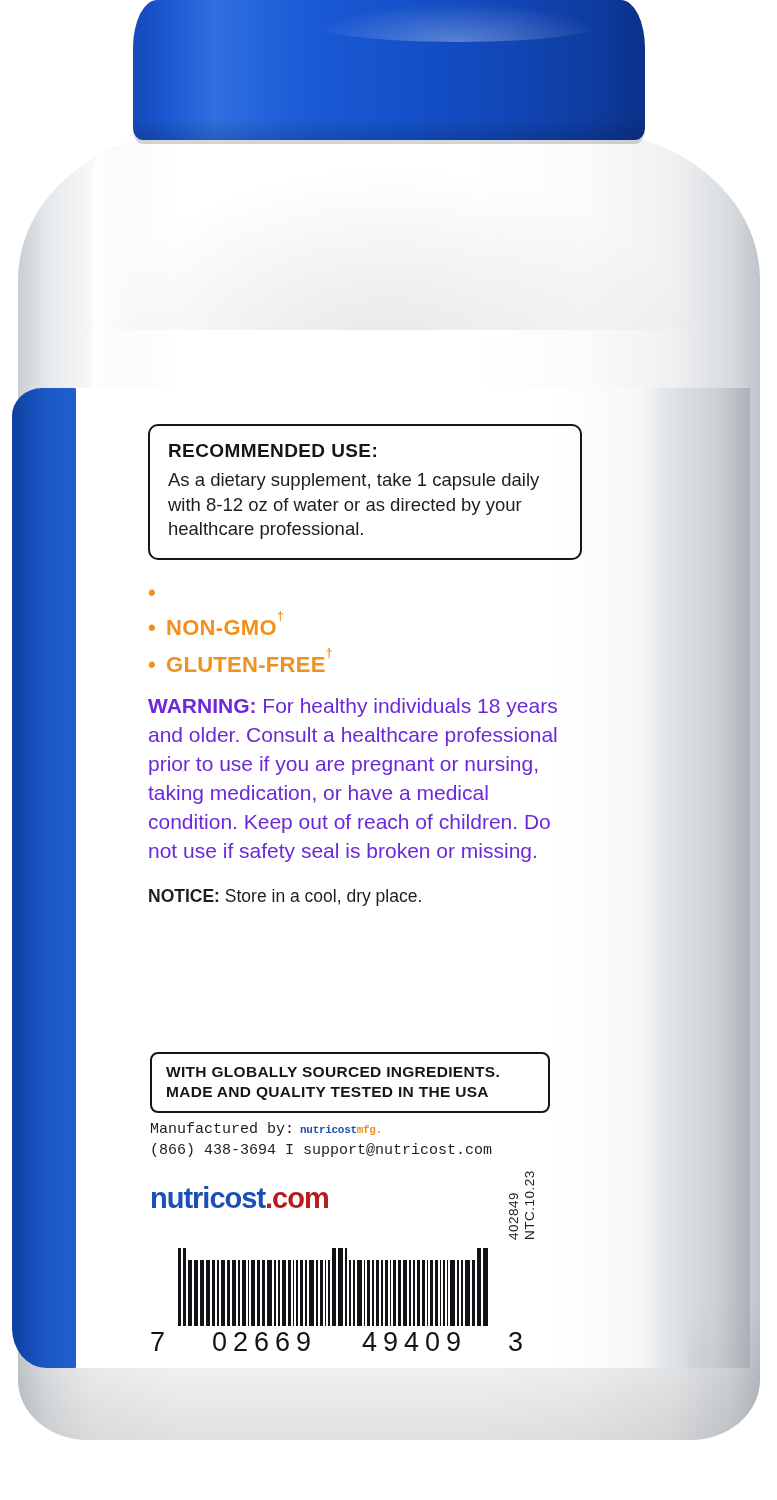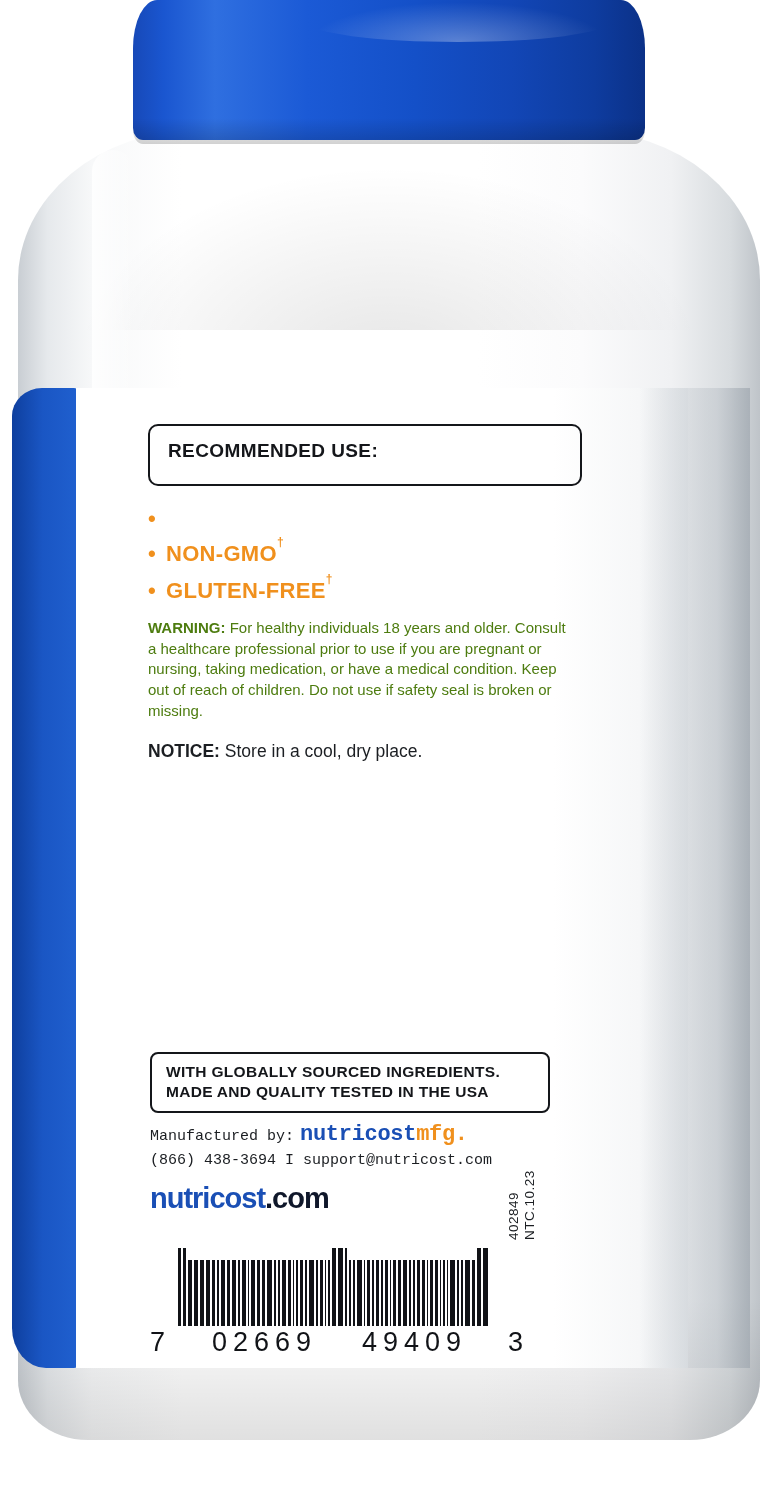--- a/index.html
+++ b/index.html
@@ -158,23 +158,23 @@
     line-height: 1;
   }
   .bullet-label sup {
     font-size: 12px;
     top: -0.55em;
     position: relative;
   }
 
   .warn-block {
     margin-top: 14px;
-    font-size: 15px;
+    font-size: 21px;
     line-height: 1.38;
-    color: #4d7c0f;
+    color: #6d28d9;
     width: 418px;
   }
   .warn-block b { font-weight: bold; }
   .notice-block {
     margin-top: 18px;
     font-size: 17.5px;
     line-height: 1.38;
     color: #1b1e22;
   }
 
@@ -207,36 +207,36 @@
     color: #1b1e22;
     font-family: Liberation Mono, monospace;
   }
   .mfg-first {
     display: flex;
     align-items: baseline;
     gap: 6px;
   }
   .brandword {
     font-weight: bold;
-    font-size: 22px;
+    font-size: 11px;
     letter-spacing: -0.3px;
   }
   .brand-nutricost { color: #1a4fb5; }
   .brand-mfg { color: #f0901d; }
 
   .web-logo {
     position: absolute;
     left: 150px;
     top: 1182px;
     font-size: 29px;
     font-weight: bold;
     letter-spacing: -1px;
   }
   .web-nutricost { color: #1a4fb5; }
-  .web-dotcom { color: #0f172a; }
+  .web-dotcom { color: #b91c1c; }
 
   .sidecodes {
     position: absolute;
     left: 494px;
     top: 1136px;
     width: 30px;
     height: 110px;
     font-size: 13.5px;
     color: #1b1e22;
     letter-spacing: 0.5px;
@@ -314,20 +314,21 @@
 
   <div class="label-blue-left"></div>
   <div class="label-white"></div>
   <div class="label-right-fade"></div>
   <div class="gloss-strip"></div>
 
   <div class="label-content">
 
     <div class="rec-box">
       <div class="rec-title">RECOMMENDED USE:</div>
+      <div class="rec-text">As a dietary supplement, take 1 capsule daily with 8-12 oz of water or as directed by your healthcare professional.</div>
     </div>
 
     <div class="bullets">
       <div class="bullet-row">
         <span class="bullet-dot">•</span>
       </div>
       <div class="bullet-row">
         <span class="bullet-dot">•</span>
         <span class="bullet-label"><span>NON-GMO</span><sup>†</sup></span>
       </div>

